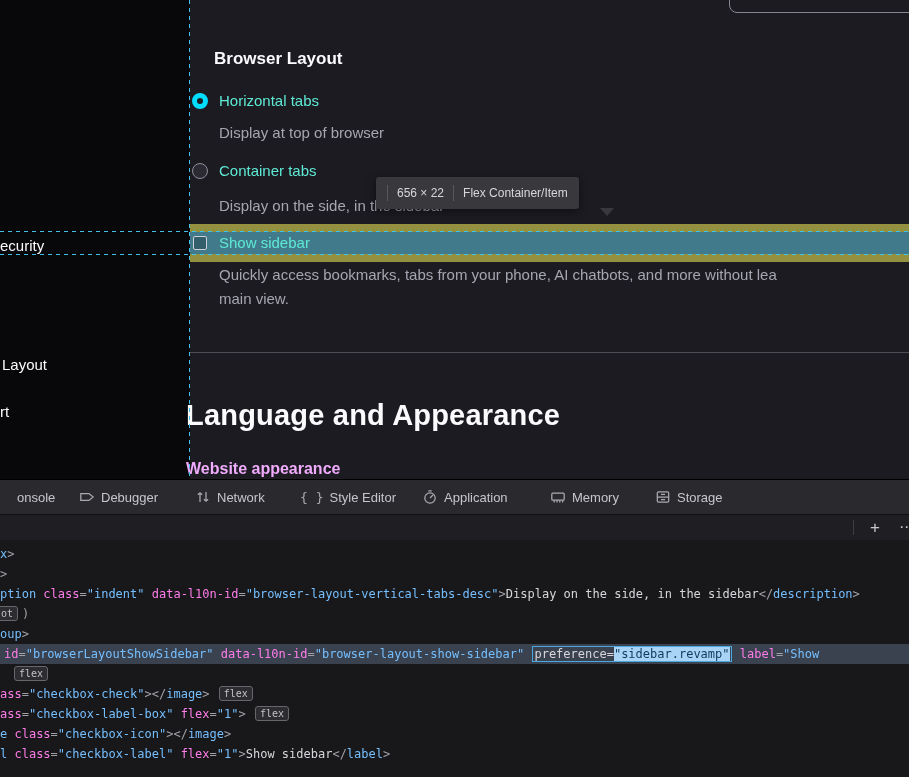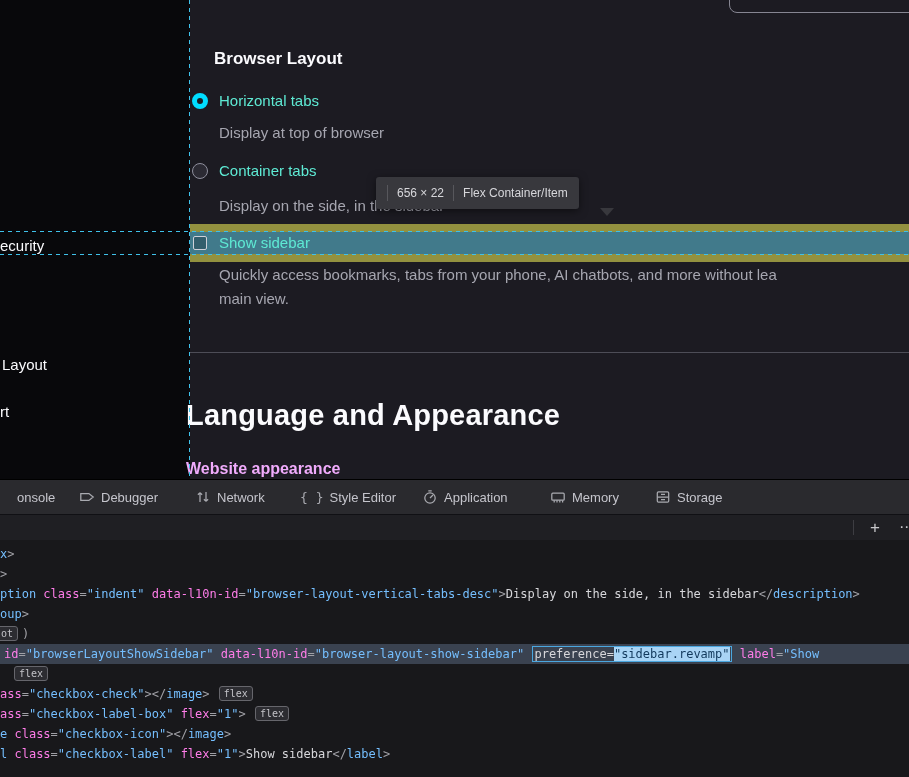--- a/index.html
+++ b/index.html
@@ -180,22 +180,22 @@
   <span class="vsep2"></span>
   <span class="add-node">+</span>
   <span class="overflow-btn">⋯</span>
 </div>
 
 <div class="abs dt-markup">
   <div id="markup-lines">
       <div class="markup-line" style="text-indent: 0px;"><span class="m-tag">x</span><span class="m-punct">&gt;</span></div>
       <div class="markup-line" style="text-indent: 0px;"><span class="m-punct">&gt;</span></div>
       <div class="markup-line" style="text-indent: 0px;"><span class="m-tag">ption</span><span class="m-attr"> class</span><span class="m-punct">=</span><span class="m-val">"indent"</span><span class="m-attr"> data-l10n-id</span><span class="m-punct">=</span><span class="m-val">"browser-layout-vertical-tabs-desc"</span><span class="m-punct">&gt;</span><span class="m-text">Display on the side, in the sidebar</span><span class="m-punct">&lt;/</span><span class="m-tag">description</span><span class="m-punct">&gt;</span></div>
+      <div class="markup-line" style="text-indent: -6px;"><span class="m-badge">ot</span><span class="m-punct">)</span></div>
       <div class="markup-line" style="text-indent: 0px;"><span class="m-tag">oup</span><span class="m-punct">&gt;</span></div>
-      <div class="markup-line" style="text-indent: -6px;"><span class="m-badge">ot</span><span class="m-punct">)</span></div>
       <div class="markup-line selected" style="text-indent: 4px;"><span class="m-attr">id</span><span class="m-punct">=</span><span class="m-val">"browserLayoutShowSidebar"</span><span class="m-attr"> data-l10n-id</span><span class="m-punct">=</span><span class="m-val">"browser-layout-show-sidebar"</span><span class="m-text"> </span><span class="m-box"><span class="m-text">preference=</span><span class="m-hl">"sidebar.revamp"</span></span><span class="m-attr"> label</span><span class="m-punct">=</span><span class="m-val">"Show</span></div>
       <div class="markup-line" style="text-indent: 12px;"><span class="m-badge">flex</span></div>
       <div class="markup-line" style="text-indent: 0px;"><span class="m-attr">ass</span><span class="m-punct">=</span><span class="m-val">"checkbox-check"</span><span class="m-punct">&gt;&lt;/</span><span class="m-tag">image</span><span class="m-punct">&gt;</span><span class="m-text"> </span><span class="m-badge">flex</span></div>
       <div class="markup-line" style="text-indent: 0px;"><span class="m-attr">ass</span><span class="m-punct">=</span><span class="m-val">"checkbox-label-box"</span><span class="m-attr"> flex</span><span class="m-punct">=</span><span class="m-val">"1"</span><span class="m-punct">&gt;</span><span class="m-text"> </span><span class="m-badge">flex</span></div>
       <div class="markup-line" style="text-indent: 0px;"><span class="m-tag">e</span><span class="m-attr"> class</span><span class="m-punct">=</span><span class="m-val">"checkbox-icon"</span><span class="m-punct">&gt;&lt;/</span><span class="m-tag">image</span><span class="m-punct">&gt;</span></div>
       <div class="markup-line" style="text-indent: 0px;"><span class="m-tag">l</span><span class="m-attr"> class</span><span class="m-punct">=</span><span class="m-val">"checkbox-label"</span><span class="m-attr"> flex</span><span class="m-punct">=</span><span class="m-val">"1"</span><span class="m-punct">&gt;</span><span class="m-text">Show sidebar</span><span class="m-punct">&lt;/</span><span class="m-tag">label</span><span class="m-punct">&gt;</span></div>
     </div>
 </div>
 
 </body></html>

